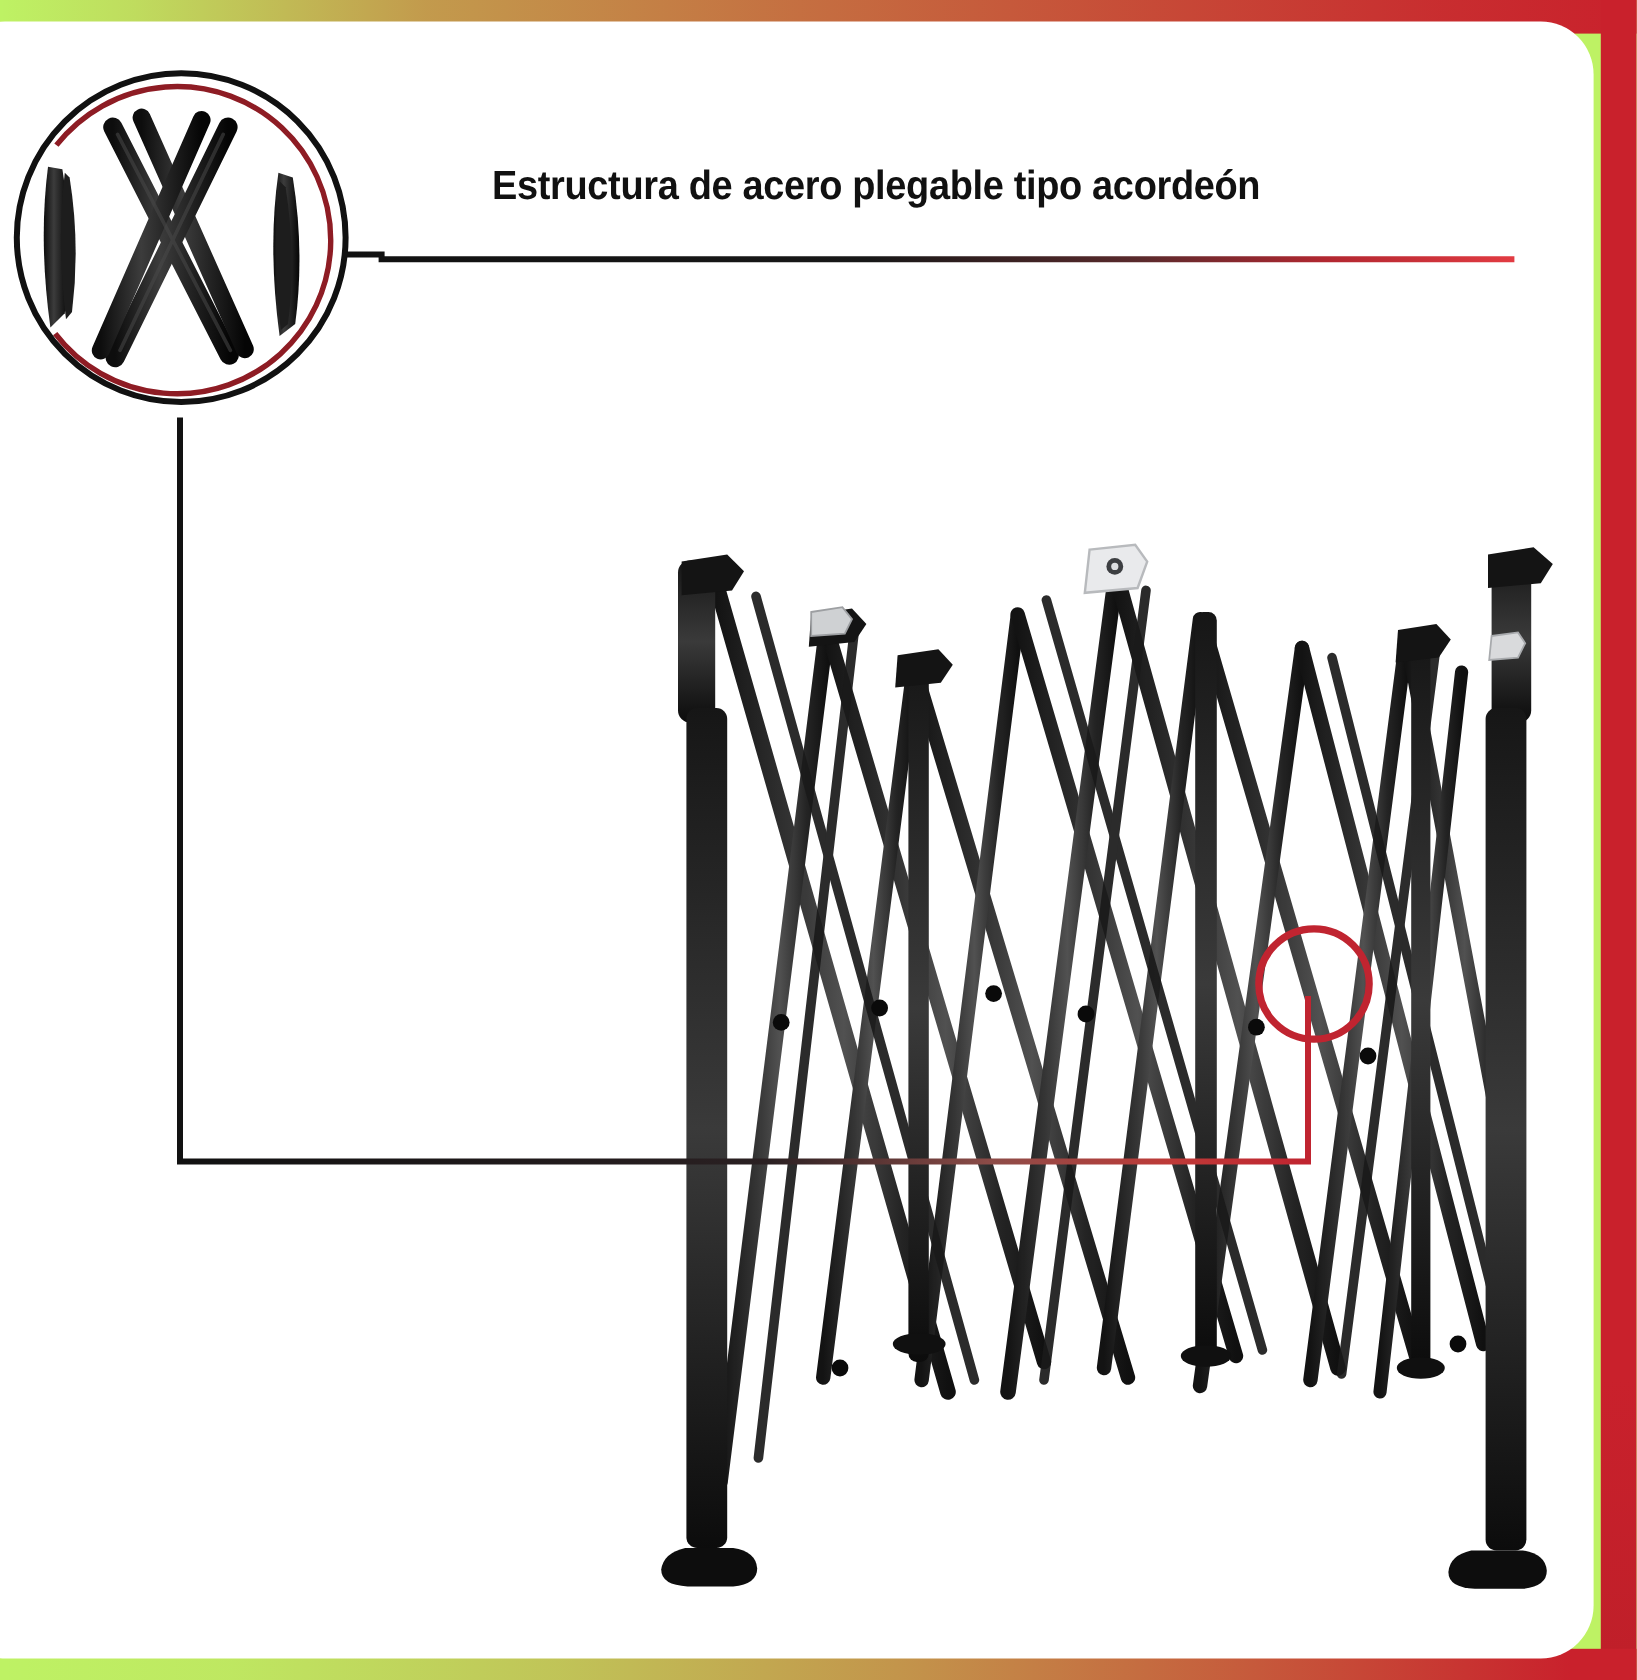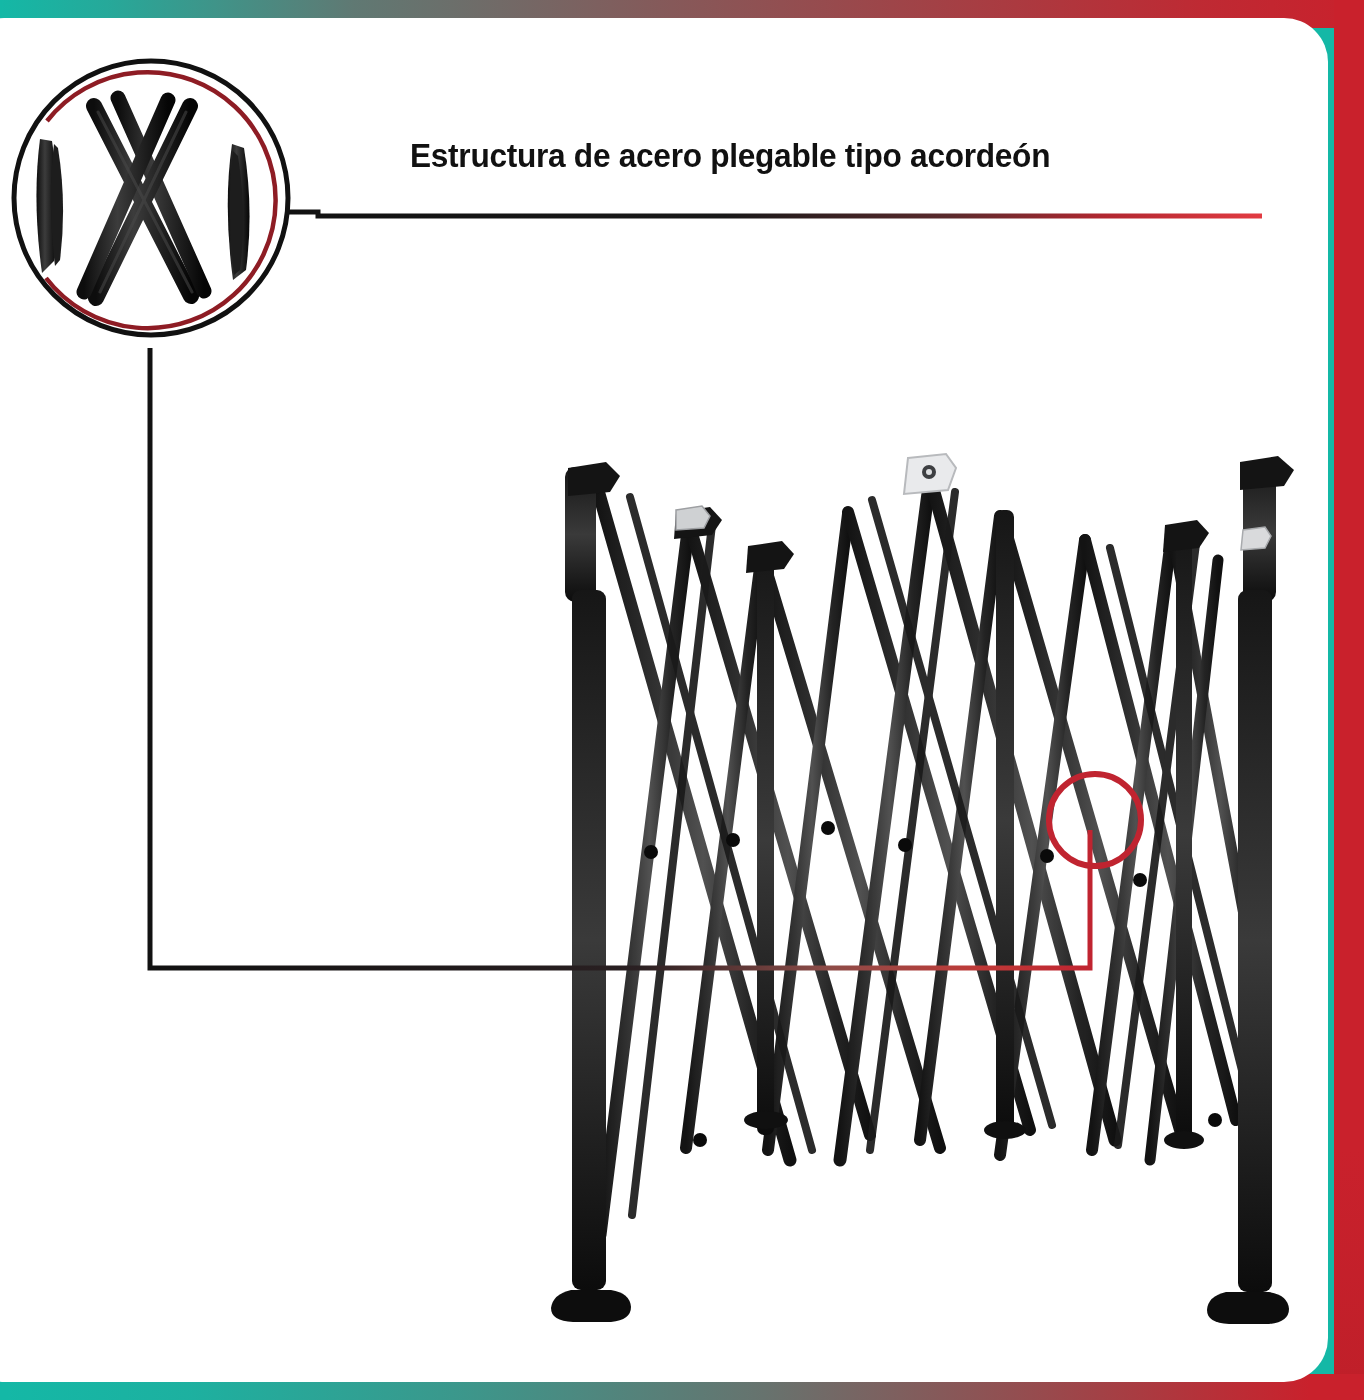--- a/index.html
+++ b/index.html
@@ -4,21 +4,21 @@
 <style>
   html, body {
     margin: 0;
     padding: 0;
     background: #ffffff;
   }
   #stage {
     position: relative;
     width: 1364px;
     height: 1400px;
-    background: #14b8a6;
+    background: #bef264;
     overflow: hidden;
     font-family: "Liberation Sans", sans-serif;
   }
 
   
   .frame-top {
     position: absolute;
     left: 0; top: 0;
     width: 1364px; height: 28px;
     background: linear-gradient(to right,

